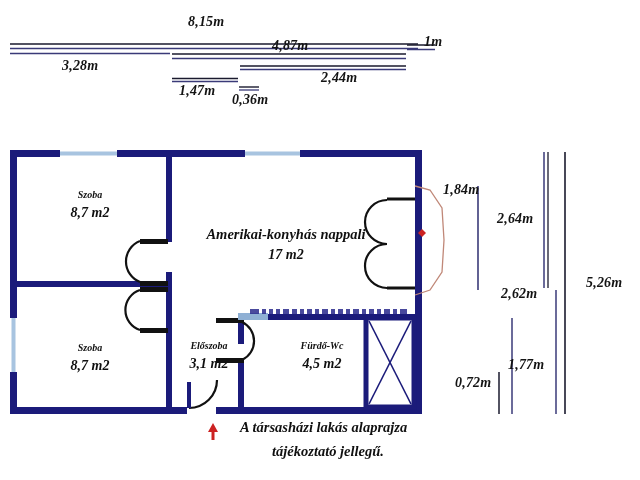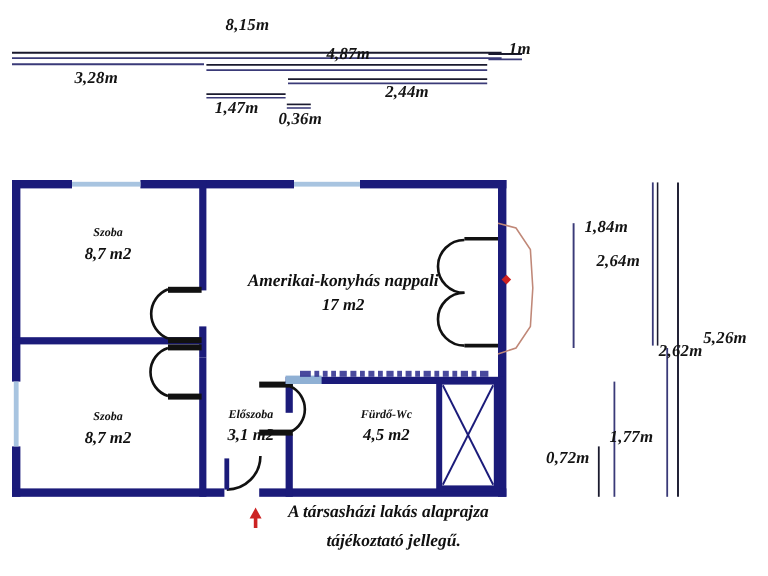--- a/index.html
+++ b/index.html
@@ -208,24 +208,24 @@
   </svg>
 
   <div class="dim-label" style="left:188px; top:14px;">8,15m</div>
   <div class="dim-label" style="left:62px; top:58px;">3,28m</div>
   <div class="dim-label" style="left:272px; top:38px;">4,87m</div>
   <div class="dim-label" style="left:424px; top:34px;">1m</div>
   <div class="dim-label" style="left:321px; top:70px;">2,44m</div>
   <div class="dim-label" style="left:179px; top:83px;">1,47m</div>
   <div class="dim-label" style="left:232px; top:92px;">0,36m</div>
 
-  <div class="dim-label" style="left:443px; top:182px;margin-left:44px;">1,84m</div>
+  <div class="dim-label" style="left:443px; top:182px;">1,84m</div>
   <div class="dim-label" style="left:497px; top:211px;">2,64m</div>
   <div class="dim-label" style="left:586px; top:265px;margin-top:10px;">5,26m</div>
-  <div class="dim-label" style="left:501px; top:286px;margin-left:48px;">2,62m</div>
+  <div class="dim-label" style="left:501px; top:286px;">2,62m</div>
   <div class="dim-label" style="left:508px; top:357px;">1,77m</div>
   <div class="dim-label" style="left:455px; top:375px;">0,72m</div>
 
   <div class="room-label" style="left:40px; top:188px; width:100px;">
     <span class="room-name">Szoba</span>
     <span class="room-area">8,7 m2</span>
   </div>
 
   <div class="room-label" style="left:40px; top:341px; width:100px;">
     <span class="room-name">Szoba</span>

